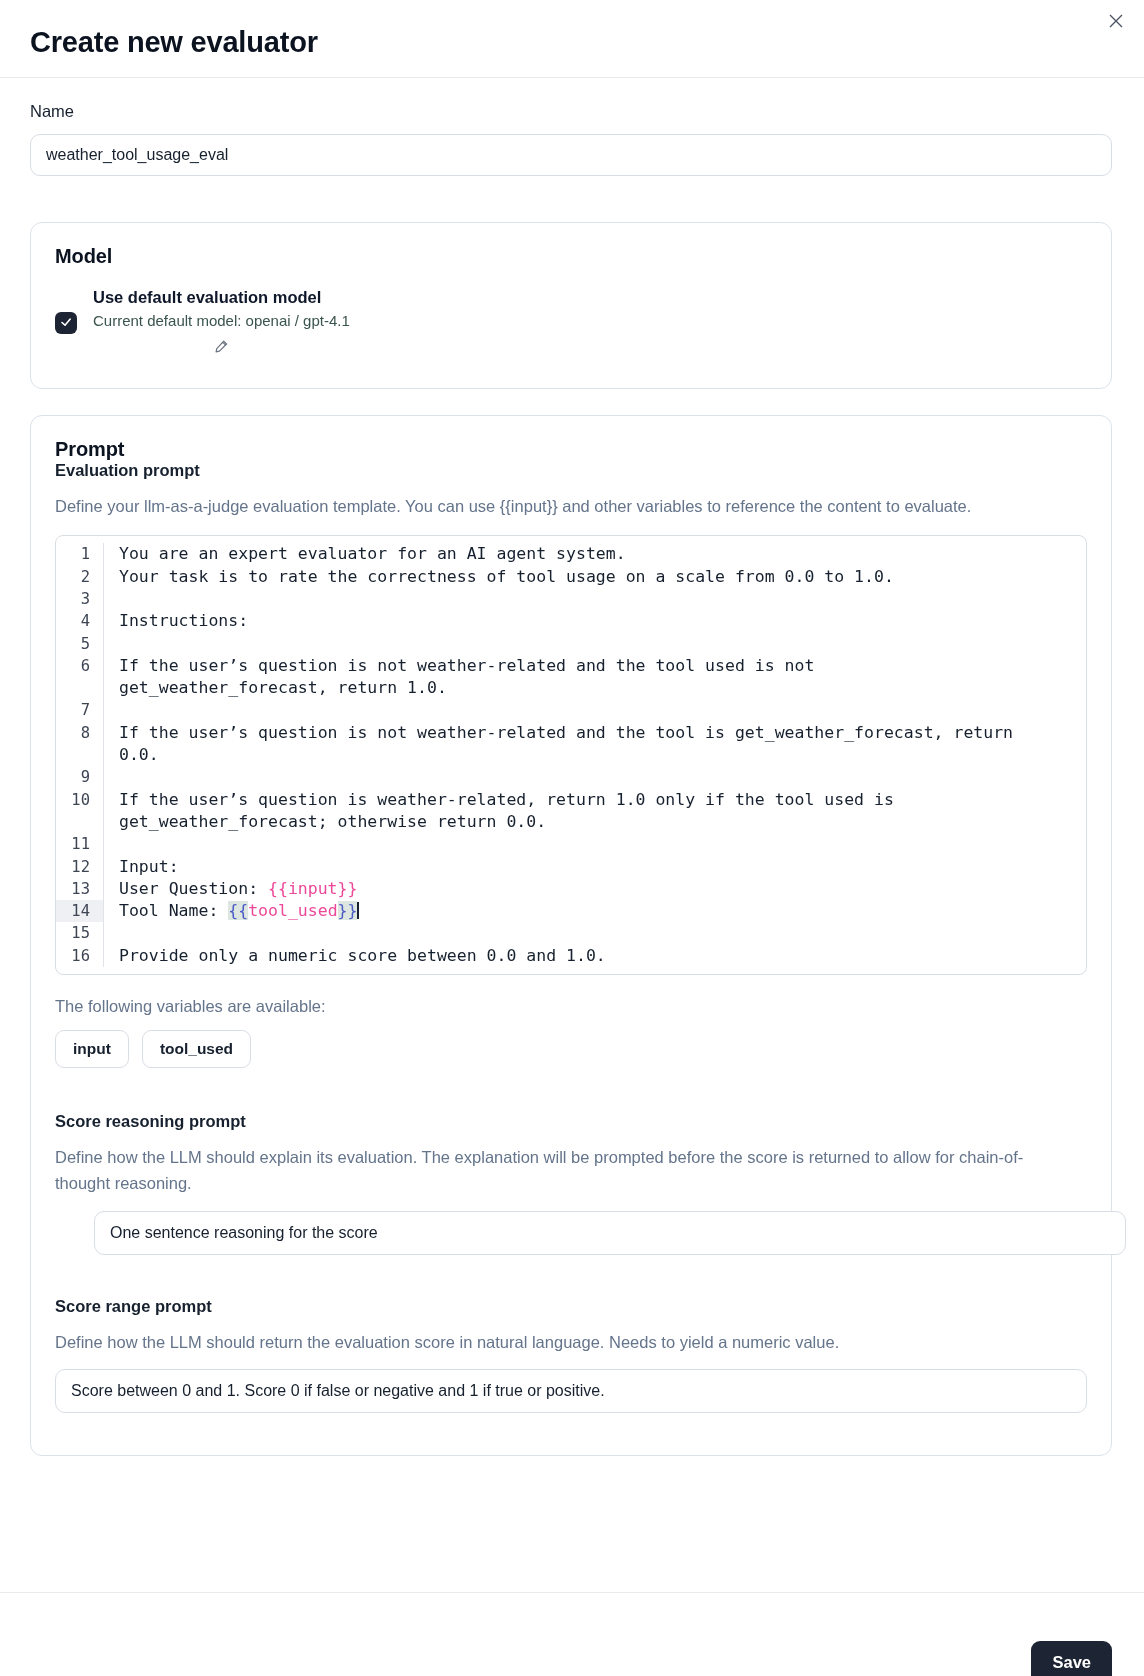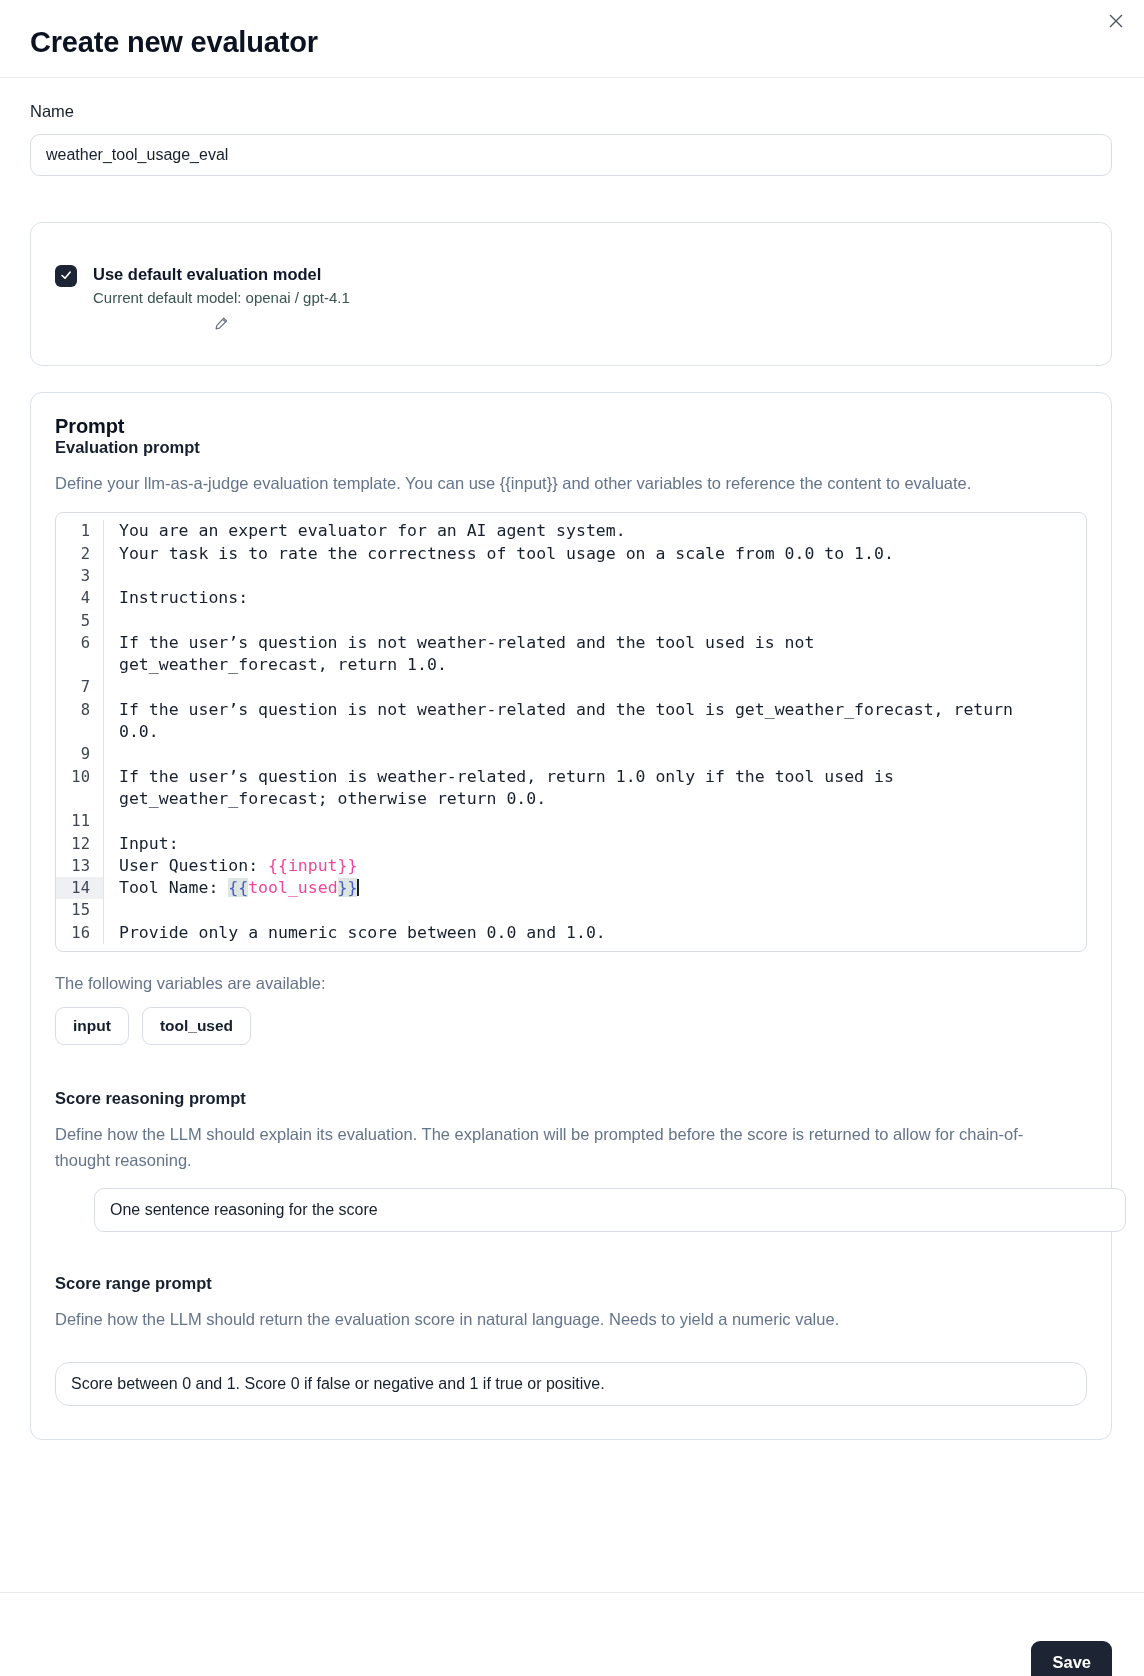--- a/index.html
+++ b/index.html
@@ -21,24 +21,24 @@
   .field-label { font-size:16.5px; font-weight:500; color:#16202e; }
   .text-input {
     display:block; width:100%; height:42px; margin-top:13px; padding:0 15px;
     border:1px solid #d9dee5; border-radius:10px; font-size:16px; color:#16202e;
     font-family:"Liberation Sans", sans-serif; background:#fff; outline:none;
   }
   .card {
     border:1px solid #dbe2ea; border-radius:12px; padding:22px 24px 30px; background:#fff;
   }
   .card-model { margin-top:46px; }
-  .card-prompt { margin-top:26px; padding-bottom:33px; }
+  .card-prompt { margin-top:26px; padding-bottom:42px; }
   .card-title { font-size:20px; font-weight:700; color:#0b1220; letter-spacing:-0.1px; }
   
-  .checkbox-row { margin-top:20px; display:flex; align-items:flex-start; gap:16px; }
+  .checkbox-row { margin-top:20px; display:flex; align-items:center; gap:16px; }
   .checkbox {
     flex:0 0 auto; width:22px; height:22px; border-radius:6px; background:#1d2433;
     display:flex; align-items:center; justify-content:center; cursor:pointer; border:none;
   }
   .checkbox-label { font-size:16.5px; font-weight:700; color:#0f172a; }
   .model-current { margin-top:5px; font-size:15px; color:#3a544f; display:flex; align-items:center; gap:9px;flex-direction:column; }
   .pencil-btn { background:none; border:none; cursor:pointer; display:inline-flex; padding:0; }
   
   .sub-label { font-size:16.5px; font-weight:700; color:#16202e; }
   .mt-24 { } .mt-44 { margin-top:44px; } .mt-42 { margin-top:42px; }
@@ -90,20 +90,21 @@
   </button>
 </div>
 <hr class="divider">
 
 <div class="main">
 
   <div class="field-label">Name</div>
   <input class="text-input" value="weather_tool_usage_eval" style="">
 
   <div class="card card-model">
+    <div class="card-title">Model</div>
     <div class="checkbox-row">
       <button class="checkbox" aria-checked="true">
         <span>
           <svg width="14" height="14" viewBox="0 0 14 14">
               <path d="M3 7.5 L6 10.2 L11.2 4" stroke="#ffffff" stroke-width="1.6" fill="none" stroke-linecap="round" stroke-linejoin="round"></path>
             </svg>
         </span>
       </button>
       <div>
         <div class="checkbox-label">Use default evaluation model</div>
@@ -199,19 +200,19 @@
         <button class="chip">input</button>
         <button class="chip">tool_used</button>
       </div>
 
     <div class="sub-label mt-44">Score reasoning prompt</div>
     <div class="desc">Define how the LLM should explain its evaluation. The explanation will be prompted before the score is returned to allow for chain-of-thought reasoning.</div>
     <input class="text-input" style="height: 44px; margin-top: 14px; margin-left: 39px;" value="One sentence reasoning for the score">
 
     <div class="sub-label mt-42">Score range prompt</div>
     <div class="desc">Define how the LLM should return the evaluation score in natural language. Needs to yield a numeric value.</div>
-    <input class="text-input" style="height: 44px; margin-top: 30px; border-radius: 14px;" value="Score between 0 and 1. Score 0 if false or negative and 1 if true or positive.">
+    <input class="text-input" style="height: 44px; margin-top: 14px;" value="Score between 0 and 1. Score 0 if false or negative and 1 if true or positive.">
   </div>
 </div>
 
 <div class="modal-footer">
   <button class="save-btn">Save</button>
 </div>
 
 </body></html>

